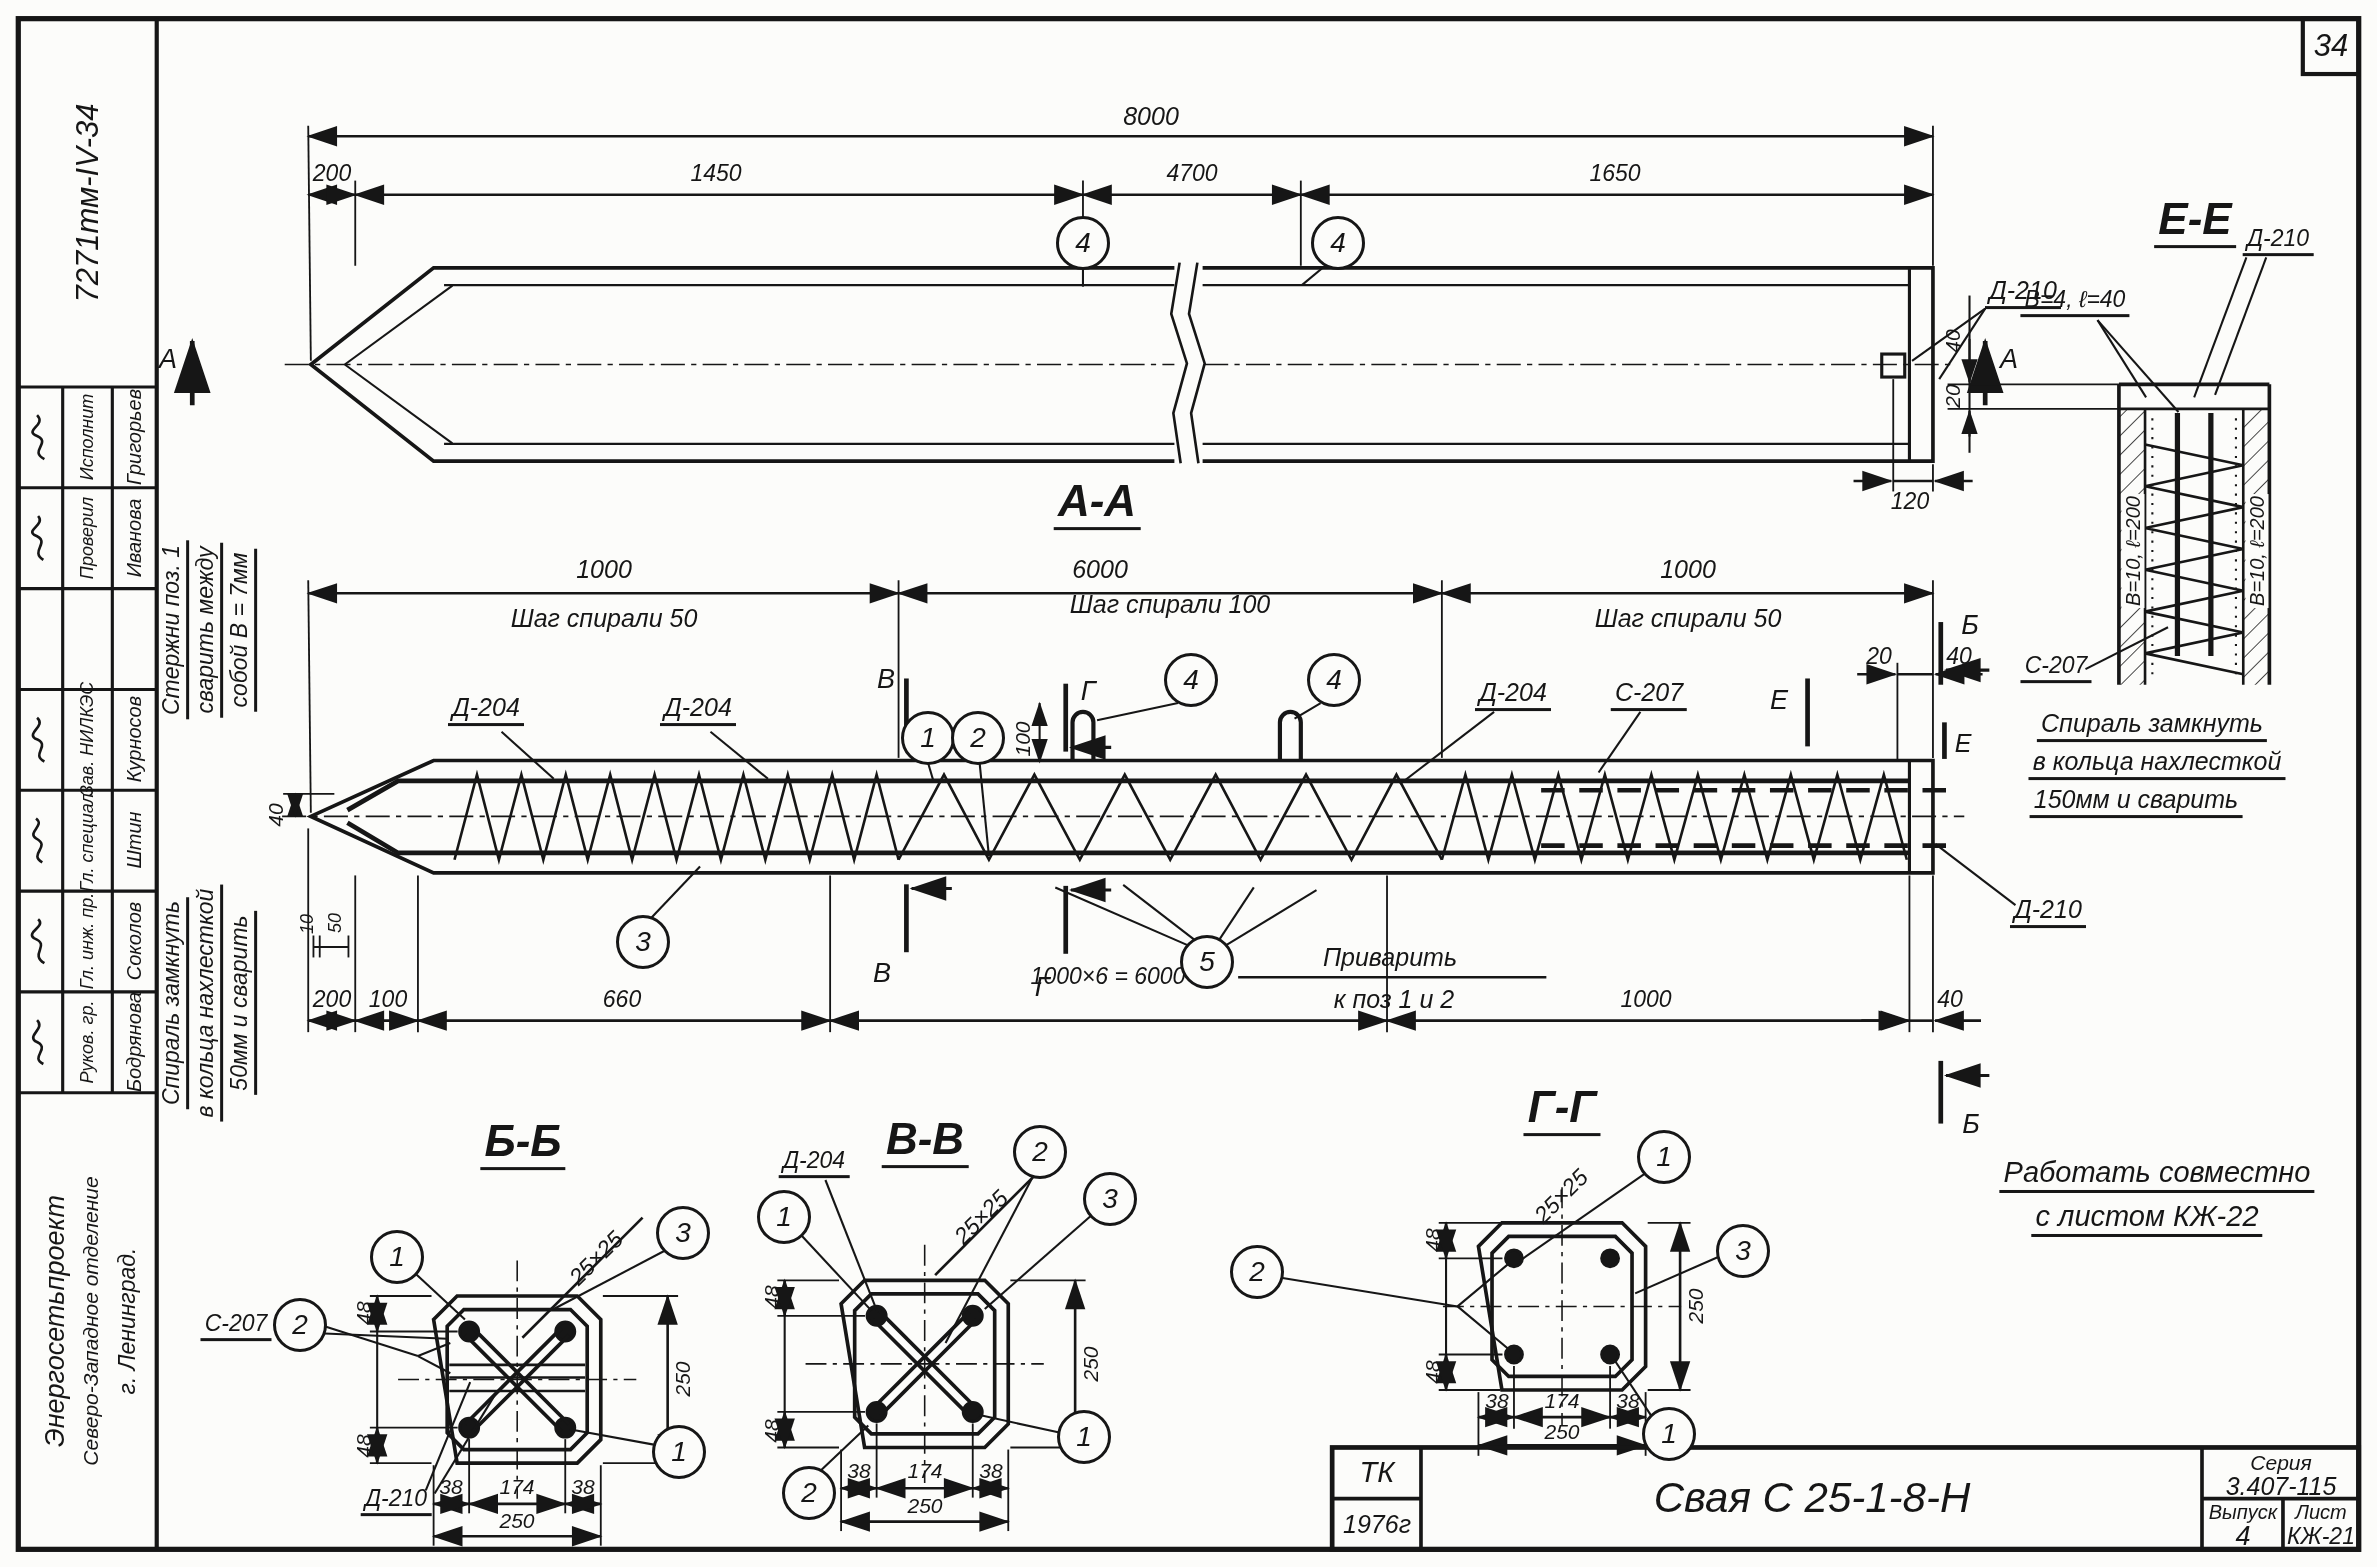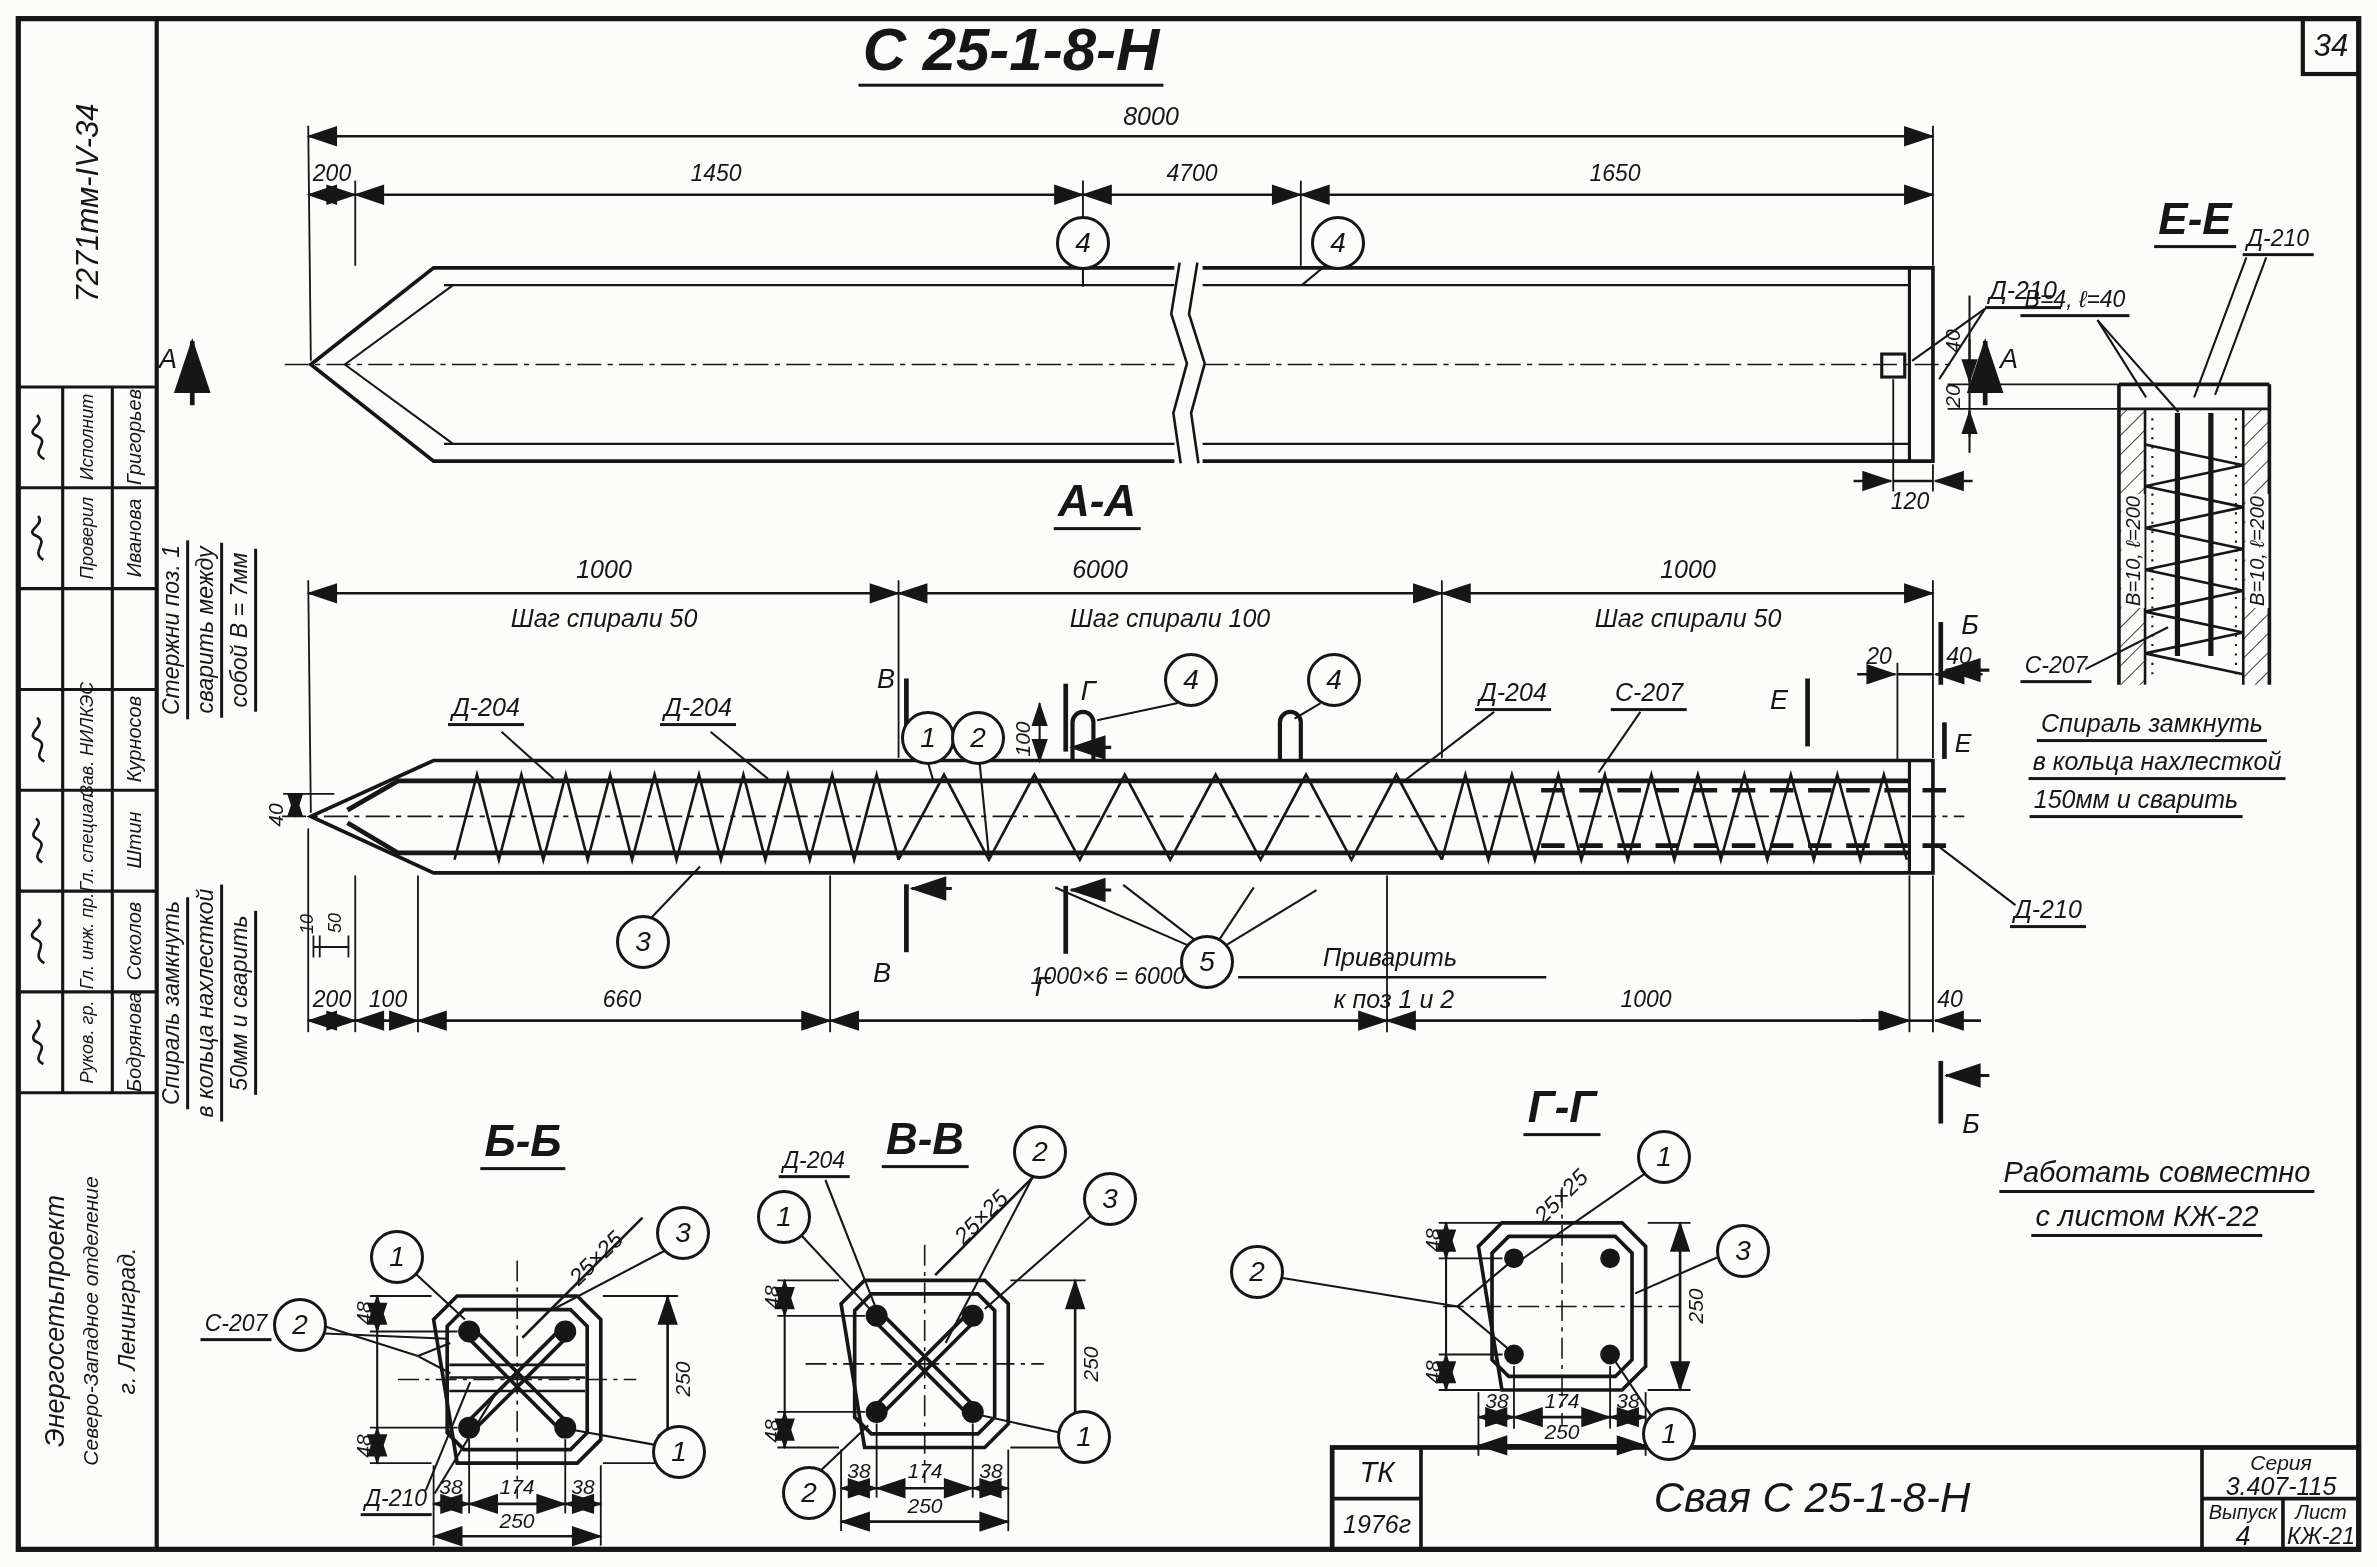--- a/index.html
+++ b/index.html
@@ -353,21 +353,20 @@
     <rect x="2550" y="2770" width="1965" height="195" stroke-width="9"></rect>
     <line x1="2720" y1="2770" x2="2720" y2="2965"></line>
     <line x1="2550" y1="2868" x2="2720" y2="2868"></line>
     <line x1="4215" y1="2770" x2="4215" y2="2965"></line>
     <line x1="4215" y1="2868" x2="4515" y2="2868"></line>
     <line x1="4370" y1="2868" x2="4370" y2="2965"></line>
   </g>
 </svg>
 
 <span class="lb s60" style="left:2331px;top:46px">34</span>
-<span class="lb s115 b u" style="left:1011px;top:52px">С 25-1-8-Н</span>
 
 <span class="lb s48" style="left:1151px;top:116px">8000</span>
 <span class="lb s44" style="left:332px;top:173px">200</span>
 <span class="lb s44" style="left:716px;top:173px">1450</span>
 <span class="lb s44" style="left:1192px;top:173px">4700</span>
 <span class="lb s44" style="left:1615px;top:173px">1650</span>
 <span class="lb s44" style="left:1910px;top:501px">120</span>
 <span class="lb s52" style="left:168px;top:359px">А</span>
 <span class="lb s52" style="left:2009px;top:359px">А</span>
 <span class="lb s48 u" style="left:2023px;top:293px">Д-210</span>
@@ -383,21 +382,21 @@
 <span class="lb s44 r u" style="left:242px;top:630px">собой В = 7мм</span>
 <span class="lb s44 r u" style="left:174px;top:1003px">Спираль замкнуть</span>
 <span class="lb s44 r u" style="left:208px;top:1003px">в кольца нахлесткой</span>
 <span class="lb s44 r u" style="left:242px;top:1003px">50мм и сварить</span>
 
 <span class="lb s85 b u" style="left:1097px;top:504px">А-А</span>
 <span class="lb s48" style="left:604px;top:569px">1000</span>
 <span class="lb s48" style="left:1100px;top:569px">6000</span>
 <span class="lb s48" style="left:1688px;top:569px">1000</span>
 <span class="lb s48" style="left:604px;top:618px">Шаг спирали 50</span>
-<span class="lb s48" style="left:1170px;top:618px">Шаг спирали 100</span>
+<span class="lb s48" style="left:1170px;top:604px">Шаг спирали 100</span>
 <span class="lb s48" style="left:1688px;top:618px">Шаг спирали 50</span>
 <span class="lb s46 s48 u" style="left:486px;top:710px">Д-204</span>
 <span class="lb s48 u" style="left:698px;top:710px">Д-204</span>
 <span class="lb s48 u" style="left:1513px;top:695px">Д-204</span>
 <span class="lb s48 u" style="left:1649px;top:695px">С-207</span>
 <span class="lb s48 u" style="left:2048px;top:912px">Д-210</span>
 <span class="lb s52" style="left:886px;top:679px">В</span>
 <span class="lb s52" style="left:1088px;top:691px">Г</span>
 <span class="lb s52" style="left:882px;top:973px">В</span>
 <span class="lb s52" style="left:1042px;top:987px">Г</span>

